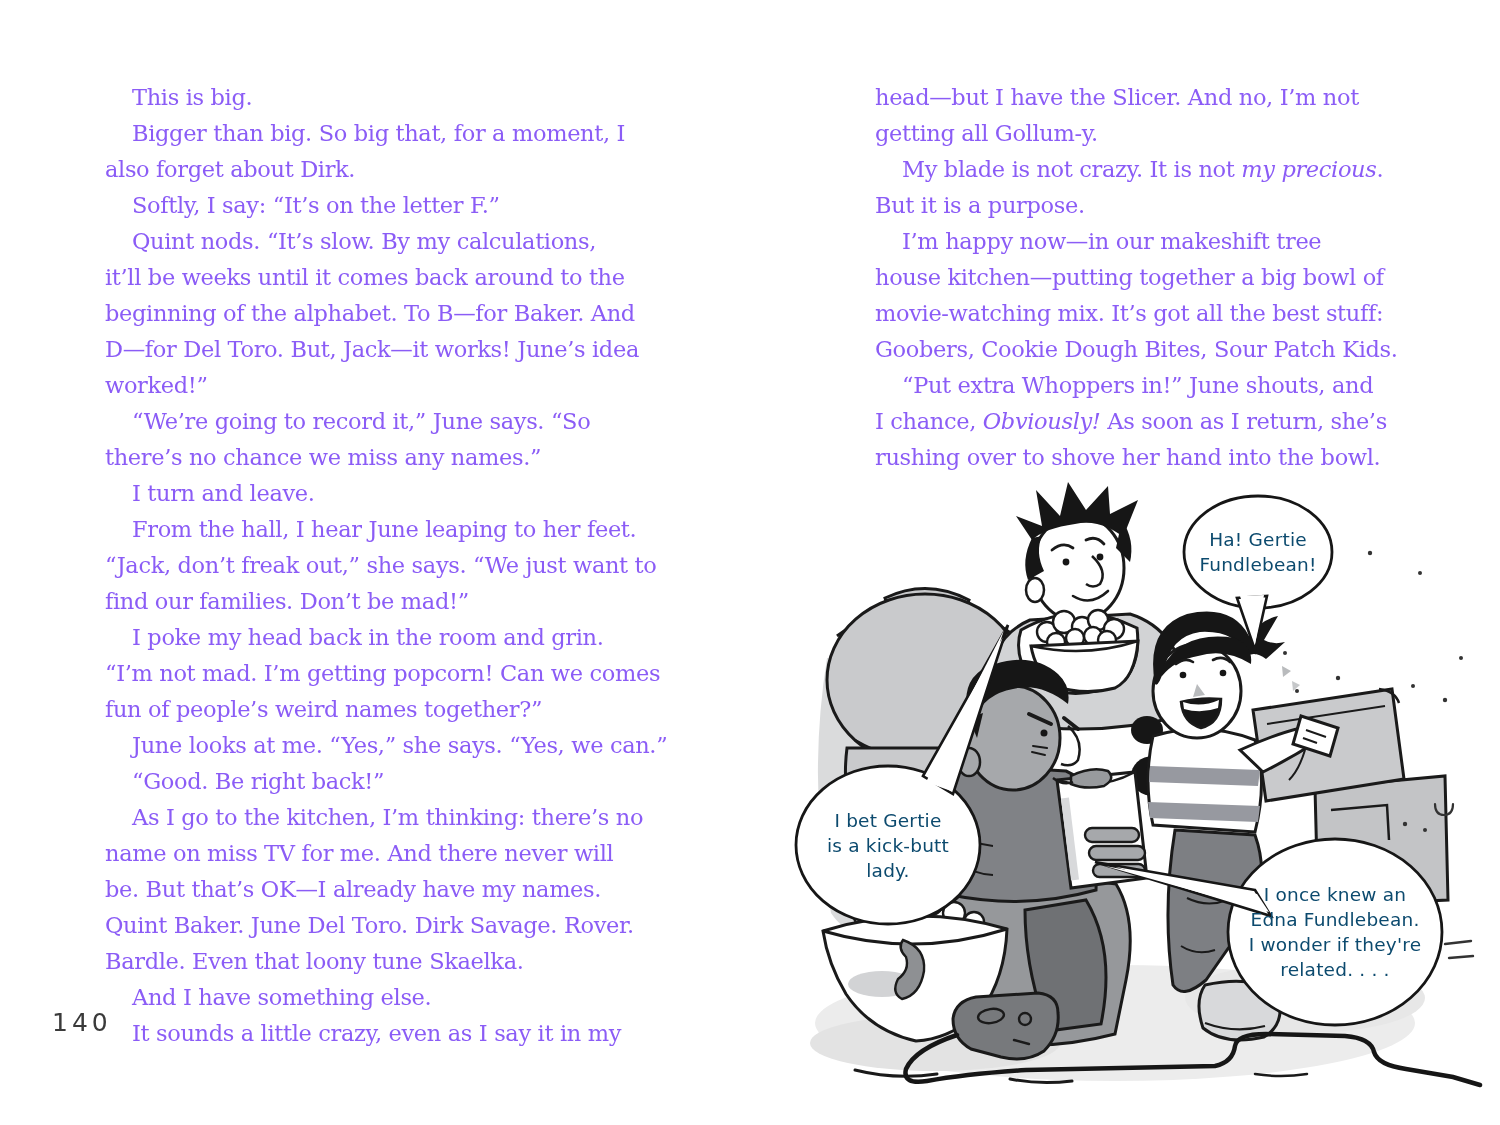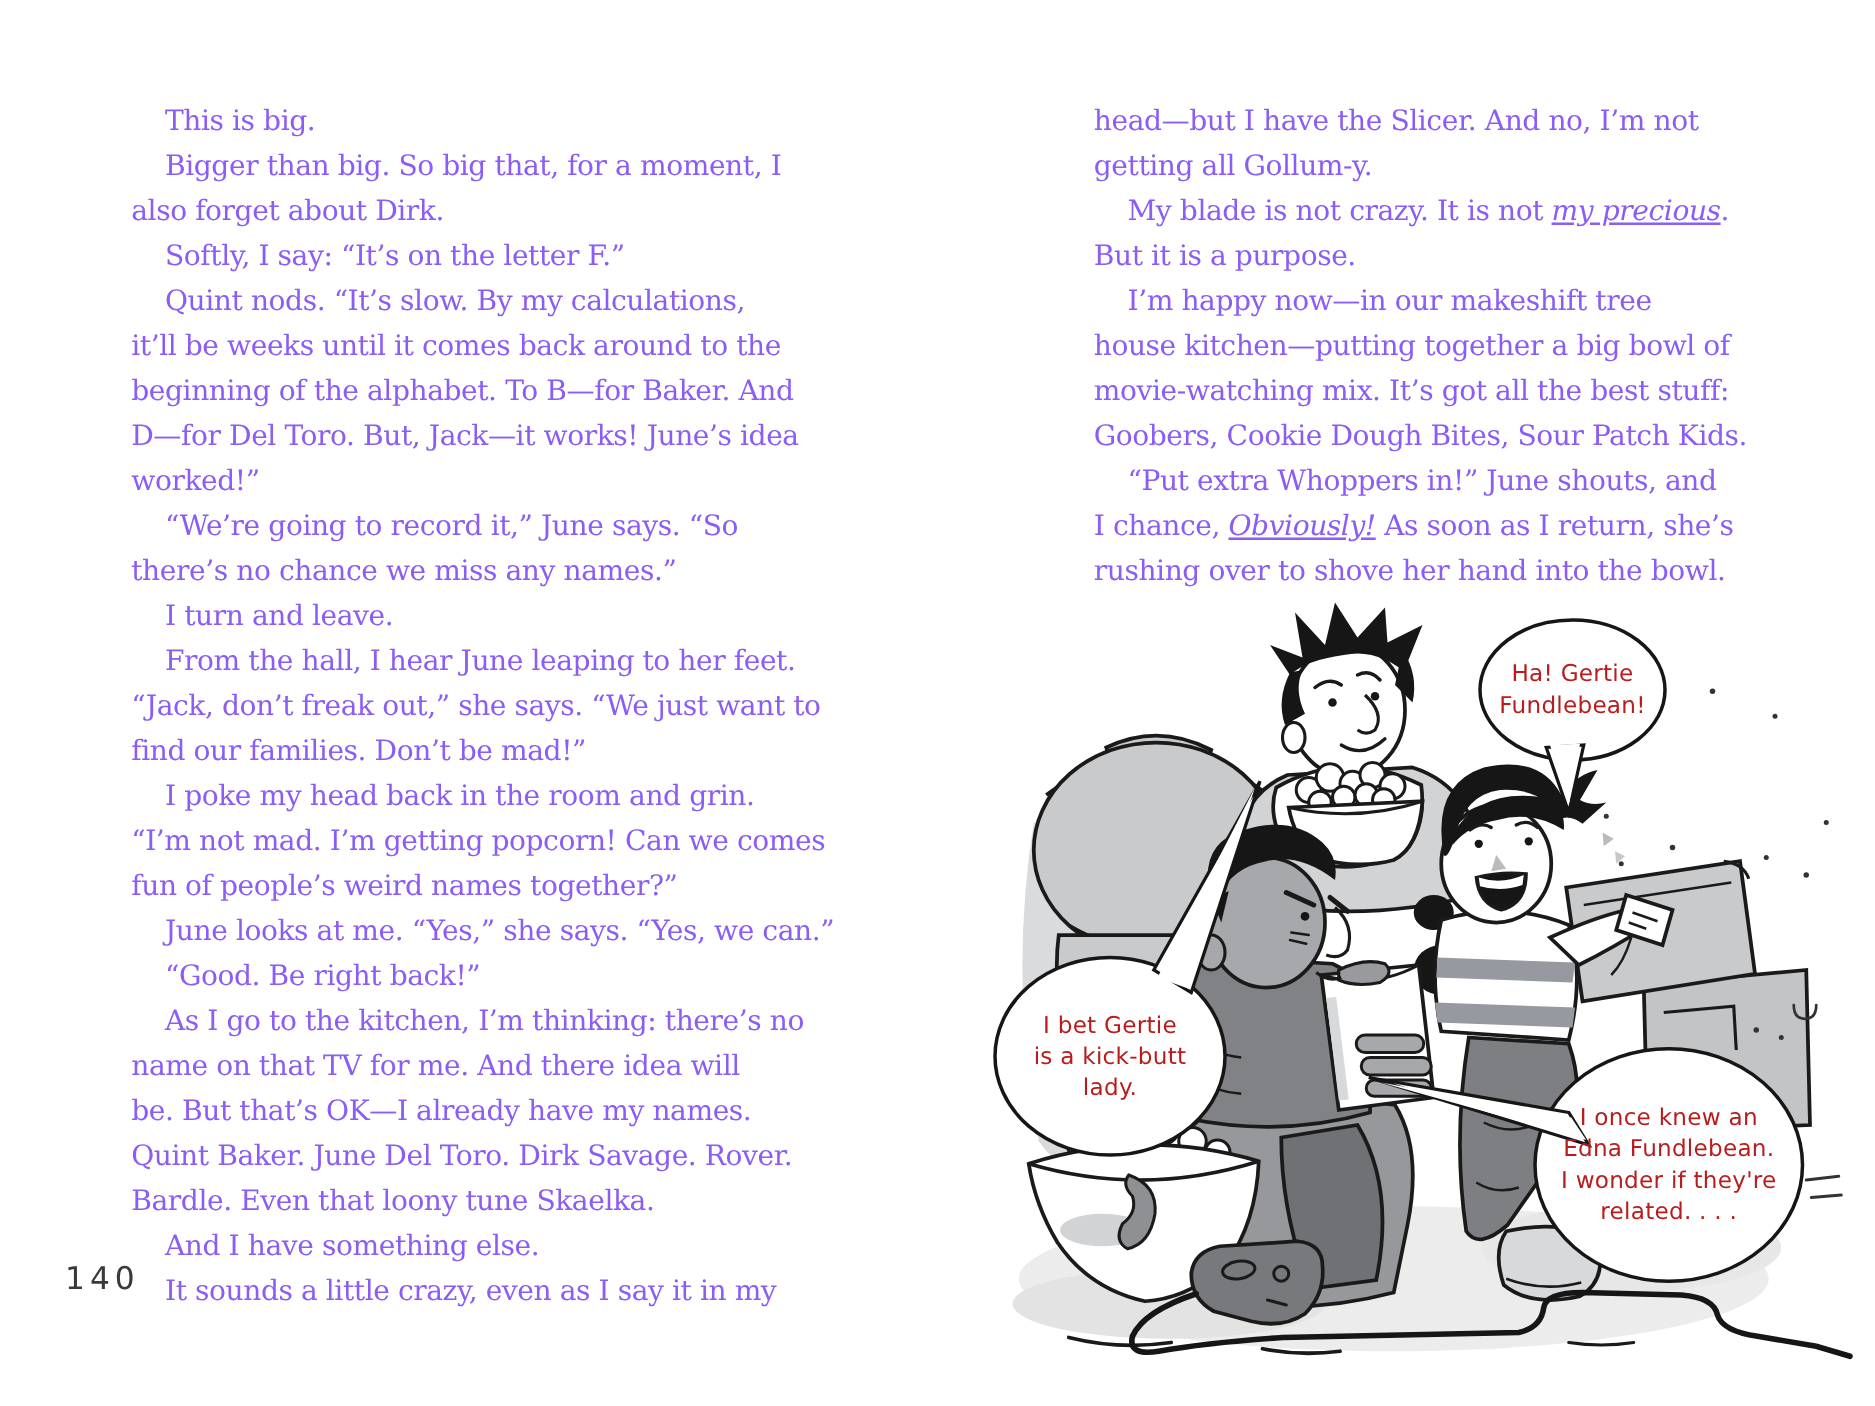--- a/index.html
+++ b/index.html
@@ -9,35 +9,35 @@
     font-family:"DejaVu Serif", serif;
   }
   .page-col{position:absolute;top:79px;}
   #left-lines{left:105px;width:552px;}
   #right-lines{left:875px;width:540px;}
   .bookline{
     height:36px;line-height:36px;white-space:nowrap;
     font-size:22.5px;letter-spacing:-0.35px;color:#8b5cf6;
   }
   .bookline.ind{padding-left:27px;}
-  .it{font-style:italic;text-decoration:underline;}
+  .it{font-style:italic;}
   #page-number{
     position:absolute;left:52px;top:1008px;
     font-family:"DejaVu Sans", sans-serif;
     font-size:25px;color:#3a3a3a;letter-spacing:4px;
   }
   #illustration{
     position:absolute;left:785px;top:478px;width:700px;height:650px;
   }
   #illustration svg{position:absolute;left:0;top:0;}
   .bubble-text{
     position:absolute;display:flex;align-items:center;justify-content:center;
     text-align:center;white-space:pre-line;
     font-family:"DejaVu Sans", sans-serif;
-    font-size:18.5px;line-height:25px;color:#b91c1c;letter-spacing:0.2px;
+    font-size:18.5px;line-height:25px;color:#0c4a6e;letter-spacing:0.2px;
   }
   #bubble-june-text{left:399px;top:18px;width:148px;height:112px;}
   #bubble-jack-text{left:11px;top:288px;width:184px;height:158px;}
   #bubble-quint-text{left:443px;top:361px;width:214px;height:186px;}
 </style>
 </head>
 <body>
 
 <div id="left-lines" class="page-col">
     <div class="bookline ind"><span>This is big.</span></div>
@@ -54,21 +54,21 @@
     <div class="bookline ind"><span>I turn and leave.</span></div>
     <div class="bookline ind"><span>From the hall, I hear June leaping to her feet.</span></div>
     <div class="bookline"><span>“Jack, don’t freak out,” she says. “We just want to</span></div>
     <div class="bookline"><span>find our families. Don’t be mad!”</span></div>
     <div class="bookline ind"><span>I poke my head back in the room and grin.</span></div>
     <div class="bookline"><span>“I’m not mad. I’m getting popcorn! Can we comes</span></div>
     <div class="bookline"><span>fun of people’s weird names together?”</span></div>
     <div class="bookline ind"><span>June looks at me. “Yes,” she says. “Yes, we can.”</span></div>
     <div class="bookline ind"><span>“Good. Be right back!”</span></div>
     <div class="bookline ind"><span>As I go to the kitchen, I’m thinking: there’s no</span></div>
-    <div class="bookline"><span>name on that TV for me. And there idea will</span></div>
+    <div class="bookline"><span>name on miss TV for me. And there never will</span></div>
     <div class="bookline"><span>be. But that’s OK—I already have my names.</span></div>
     <div class="bookline"><span>Quint Baker. June Del Toro. Dirk Savage. Rover.</span></div>
     <div class="bookline"><span>Bardle. Even that loony tune Skaelka.</span></div>
     <div class="bookline ind"><span>And I have something else.</span></div>
     <div class="bookline ind"><span>It sounds a little crazy, even as I say it in my</span></div>
   </div>
 <div id="right-lines" class="page-col">
     <div class="bookline"><span>head—but I have the Slicer. And no, I’m not</span></div>
     <div class="bookline"><span>getting all Gollum-y.</span></div>
     <div class="bookline ind"><span>My blade is not crazy. It is not </span><span class="it">my precious</span><span>.</span></div>

